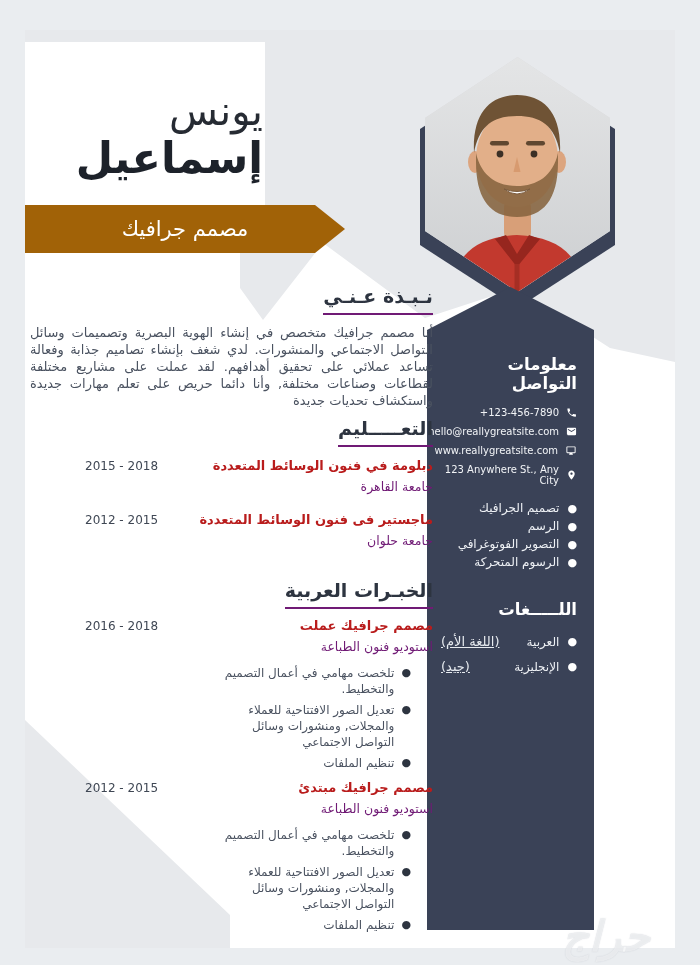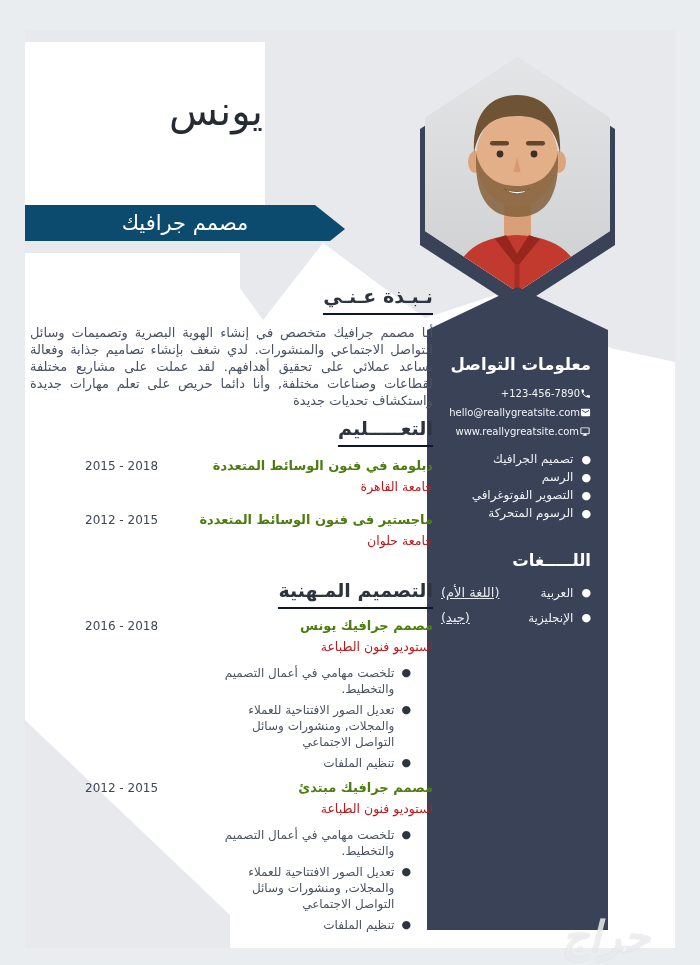--- a/index.html
+++ b/index.html
@@ -27,74 +27,74 @@
     background:#e7e9ec;
     clip-path:polygon(0 0,205px 195px,205px 228px,0 228px);
   }
   .name-rect { position:absolute; left:0; top:12px; width:240px; height:163px; background:#ffffff; }
 
   
   .name-block { position:absolute; top:58px; right:412px; text-align:right; direction:rtl; }
   .name-first { font-size:40px; font-weight:400; color:#262b33; line-height:1.15; }
   .name-last  { font-size:43px; font-weight:700; color:#1d222a; line-height:1.15; }
   .title-banner {
-    position:absolute; left:0; top:175px; width:320px; height:36px;
-    background:#0c4a6e;
+    position:absolute; left:0; top:175px; width:320px; height:48px;
+    background:#a16207;
     clip-path:polygon(0 0,290px 0,320px 24px,290px 48px,0 48px);
     display:flex; align-items:center; justify-content:center;
   }
   .title-banner span { color:#ffffff; font-size:21px; letter-spacing:.5px; }
 
   
   .hex { clip-path:polygon(50% 0%,100% 26%,100% 74%,50% 100%,0% 74%,0% 26%); }
   .hex-frame { position:absolute; left:395px; top:36px; width:195px; height:242px; background:#3a4257; }
   .hex-photo { position:absolute; left:400px; top:27px; width:185px; height:235px; background:#d9dadc; overflow:hidden; }
   .hex-photo svg { display:block; }
 
   
   .sidebar {
-    position:absolute; left:402px; top:257px; width:181px; height:643px;
+    position:absolute; left:402px; top:257px; width:167px; height:643px;
     background:#3a4257;
     clip-path:polygon(50% 0,100% 43px,100% 100%,0 100%,0 43px);
     direction:rtl; color:#ffffff; padding:68px 17px 0 14px; text-align:right;
   }
   .sb-heading { font-size:16.5px; font-weight:700; letter-spacing:.3px; }
   .contact-list { margin-top:14px; }
-  .contact-row { display:flex; align-items:center; margin-bottom:8px; }
+  .contact-row { display:flex; align-items:center; gap:7px; margin-bottom:8px; }
   .contact-row svg { flex:0 0 auto; }
   .contact-text { font-size:10px; color:#f2f4f7; direction:ltr; unicode-bidi:bidi-override; }
   .skills-list { margin-top:13px; }
   .skill-row { display:flex; align-items:center; gap:8px; font-size:12px; line-height:18px; color:#eef1f5; }
   .dot { font-size:11px; line-height:1; color:#ffffff; }
   .sb-gap-skills { margin-top:51px; }
   .sb-gap-langs  { margin-top:29px; }
   .lang-list { margin-top:15px; }
   .lang-row { display:flex; justify-content:space-between; align-items:center; font-size:12px; color:#eef1f5; margin-bottom:10px; }
   .lang-name { display:flex; align-items:center; gap:8px; }
   .lang-level { font-size:13px; color:#e6eaef;text-decoration:underline; }
 
   
   .main { position:absolute; left:5px; top:255px; width:403px; direction:rtl; text-align:right; }
   .sec-heading {
     display:inline-block; font-size:19px; font-weight:700; color:#2d3440;
-    padding-bottom:6px; border-bottom:2px solid #0f172a; letter-spacing:.3px;
+    padding-bottom:6px; border-bottom:2px solid #701a75; letter-spacing:.3px;
   }
   .about-text {
     margin-top:9px; font-size:13px; line-height:17px; color:#4a5260;
     text-align:justify; text-align-last:right;
   }
   .sec-edu { margin-top:8px; }
   .sec-exp { margin-top:30px; }
   .item-row { display:flex; justify-content:space-between; align-items:flex-start; padding-left:55px; }
   .edu-item1 { margin-top:10px; }
   .edu-item2 { margin-top:16px; }
   .job1-head { margin-top:8px; }
   .job2-head { margin-top:8px; }
-  .item-title { font-size:13px; font-weight:700; color:#4d7c0f; line-height:18px; }
-  .item-sub { font-size:12.5px; color:#b91c1c; line-height:17px; margin-top:3px; }
+  .item-title { font-size:13px; font-weight:700; color:#b91c1c; line-height:18px; }
+  .item-sub { font-size:12.5px; color:#701a75; line-height:17px; margin-top:3px; }
   .item-date { font-size:12px; color:#3f4754; direction:ltr; white-space:nowrap; line-height:18px; }
   .bullets { list-style:none; margin:10px 22px 0 0; width:195px; margin-left:auto; }
   .bullets li { display:flex; gap:7px; font-size:12px; line-height:16px; color:#4a5260; margin-bottom:5px; }
   .bullets .dot { color:#2d3440; margin-top:2px; }
 
   
   .watermark {
     position:absolute; left:562px; top:912px; z-index:5;
     font-size:42px; font-weight:700; font-style:italic;
     color:rgba(255,255,255,0.65);
@@ -107,20 +107,21 @@
 
 <div class="page">
 
   <div class="card">
     <div class="shape-top"></div>
     <div class="shape-bottom"></div>
     <div class="name-rect"></div>
 
     <div class="name-block">
       <div class="name-first">يونس</div>
+      <div class="name-last">إسماعيل</div>
     </div>
 
     <div class="title-banner">
       <span>مصمم جرافيك</span>
     </div>
 
     <div class="hex hex-frame"></div>
     <div class="hex hex-photo">
       <svg width="185" height="235" viewBox="0 0 185 235">
         <defs>
@@ -162,20 +163,26 @@
               <path fill="#ffffff" d="M20 4H4c-1.1 0-2 .9-2 2v12c0 1.1.9 2 2 2h16c1.1 0 2-.9 2-2V6c0-1.1-.9-2-2-2zm0 4l-8 5-8-5V6l8 5 8-5v2z"></path>
             </svg>
           <span class="contact-text">hello@reallygreatsite.com</span>
         </div>
         <div class="contact-row">
           <svg width="12" height="11" viewBox="0 0 24 24">
               <path fill="#ffffff" d="M20 3H4c-1.1 0-2 .9-2 2v11c0 1.1.9 2 2 2h5l-1 2v1h8v-1l-1-2h5c1.1 0 2-.9 2-2V5c0-1.1-.9-2-2-2zm0 13H4V5h16v11z"></path>
             </svg>
           <span class="contact-text">www.reallygreatsite.com</span>
         </div>
+        <div class="contact-row">
+          <svg width="11" height="12" viewBox="0 0 24 24">
+              <path fill="#ffffff" d="M12 2C8.1 2 5 5.1 5 9c0 5.2 7 13 7 13s7-7.8 7-13c0-3.9-3.1-7-7-7zm0 9.5c-1.4 0-2.5-1.1-2.5-2.5S10.6 6.5 12 6.5s2.5 1.1 2.5 2.5-1.1 2.5-2.5 2.5z"></path>
+            </svg>
+          <span class="contact-text">123 Anywhere St., Any City</span>
+        </div>
       </div>
 
       <div class="skills-list">
         <div class="skill-row">
             <span class="dot">●</span>
             <span>تصميم الجرافيك</span>
           </div>
         <div class="skill-row">
             <span class="dot">●</span>
             <span>الرسم</span>
@@ -228,25 +235,25 @@
         <div class="item-row edu-item2">
           <div>
             <div class="item-title">ماجستير فى فنون الوسائط المتعددة</div>
             <div class="item-sub">جامعة حلوان</div>
           </div>
           <div class="item-date">2012 - 2015</div>
         </div>
       </section>
 
       <section class="sec-exp">
-        <span class="sec-heading">التصميم المـهنية</span>
+        <span class="sec-heading">الخبـرات العربية</span>
 
         <div class="item-row job1-head">
           <div>
-            <div class="item-title">مصمم جرافيك يونس</div>
+            <div class="item-title">مصمم جرافيك عملت</div>
             <div class="item-sub">استوديو فنون الطباعة</div>
           </div>
           <div class="item-date">2016 - 2018</div>
         </div>
         <ul class="bullets">
           <li>
               <span class="dot">●</span>
               <span>تلخصت مهامي في أعمال التصميم والتخطيط.</span>
             </li>
           <li>

